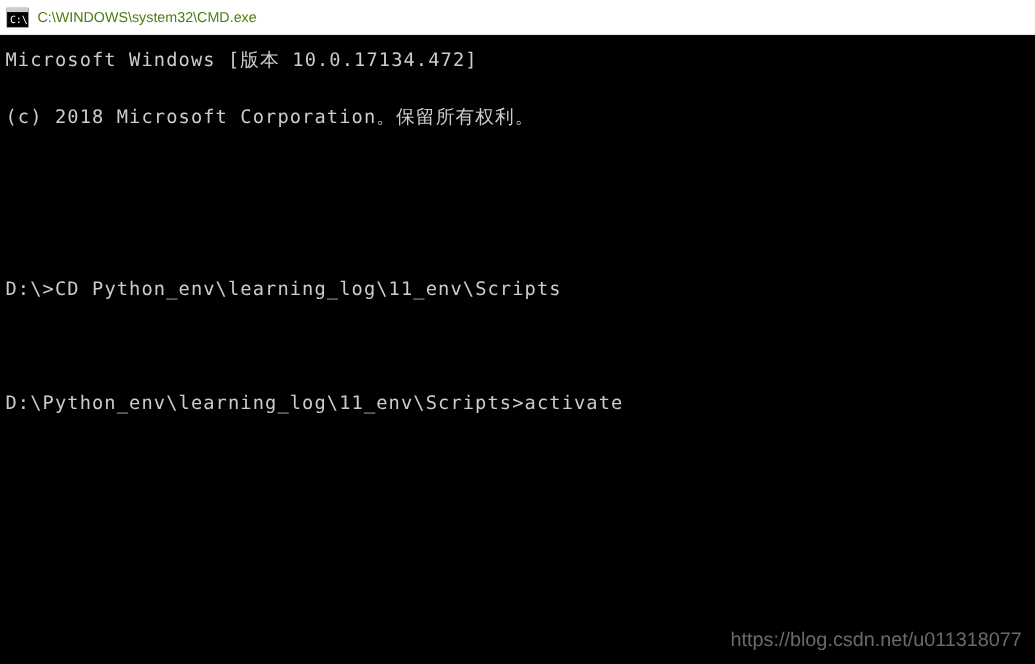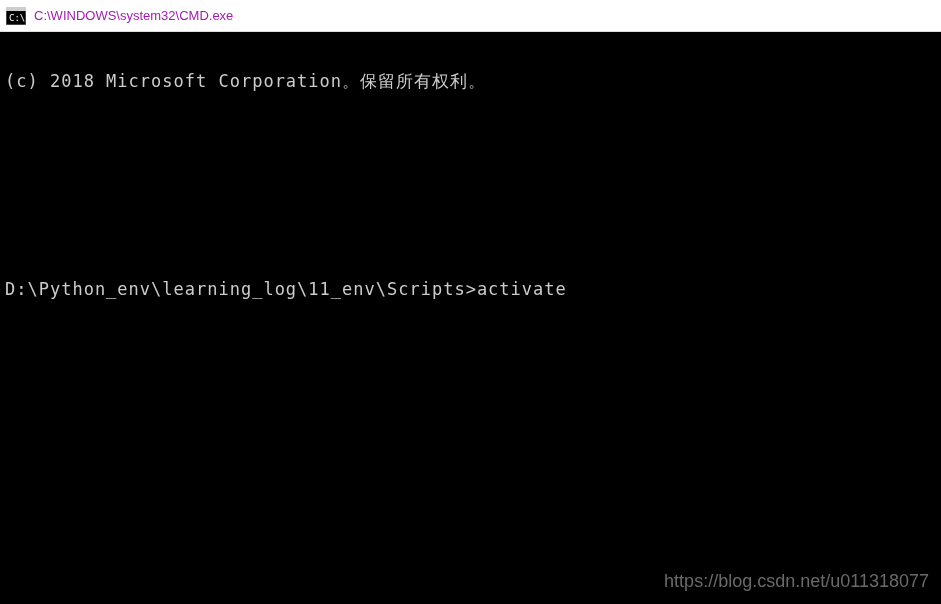--- a/index.html
+++ b/index.html
@@ -31,21 +31,21 @@
       align-items: center;
       justify-content: center;
     }
     .title-icon svg {
       width: 20px;
       height: 18px;
     }
     .title-text {
       font-family: "Segoe UI", Tahoma, sans-serif;
       font-size: 13px;
-      color: #a21caf;
+      color: #4d7c0f;
     }
     .terminal-body {
       background: #000000;
       color: #cccccc;
       font-size: 17px;
       line-height: 26px;
       padding: 10px 5px;
       height: calc(100% - 32px);
       white-space: pre;
       letter-spacing: 1px;
@@ -77,21 +77,22 @@
   <span class="title-icon">
     <svg viewBox="0 0 20 18">
       <rect x="0" y="0" width="20" height="18" fill="#000" stroke="#888" stroke-width="1"></rect>
       <rect x="0" y="0" width="20" height="4" fill="#ccc"></rect>
       <text x="3" y="14" font-size="9" fill="#fff" font-family="monospace">C:\</text>
     </svg>
   </span>
   <span class="title-text">C:\WINDOWS\system32\CMD.exe</span>
 </div>
 
-<div class="terminal-body" id="terminal">
+<div class="terminal-body" id="terminal"><span class="line">Microsoft Windows [版本 10.0.17134.472]</span>
 <span class="line">(c) 2018 Microsoft Corporation。保留所有权利。</span>
 <span class="line">&nbsp;</span>
 <span class="line">&nbsp;</span>
+<span class="line"><span class="prompt-segment">D:\&gt;</span><span class="command-segment">CD Python_env\learning_log\11_env\Scripts</span></span>
 <span class="line">&nbsp;</span>
 <span class="line"><span class="prompt-segment">D:\Python_env\learning_log\11_env\Scripts&gt;</span><span class="command-segment">activate</span></span>
 </div>
 
 <div class="watermark">https://blog.csdn.net/u011318077</div>
 
 </body></html>

